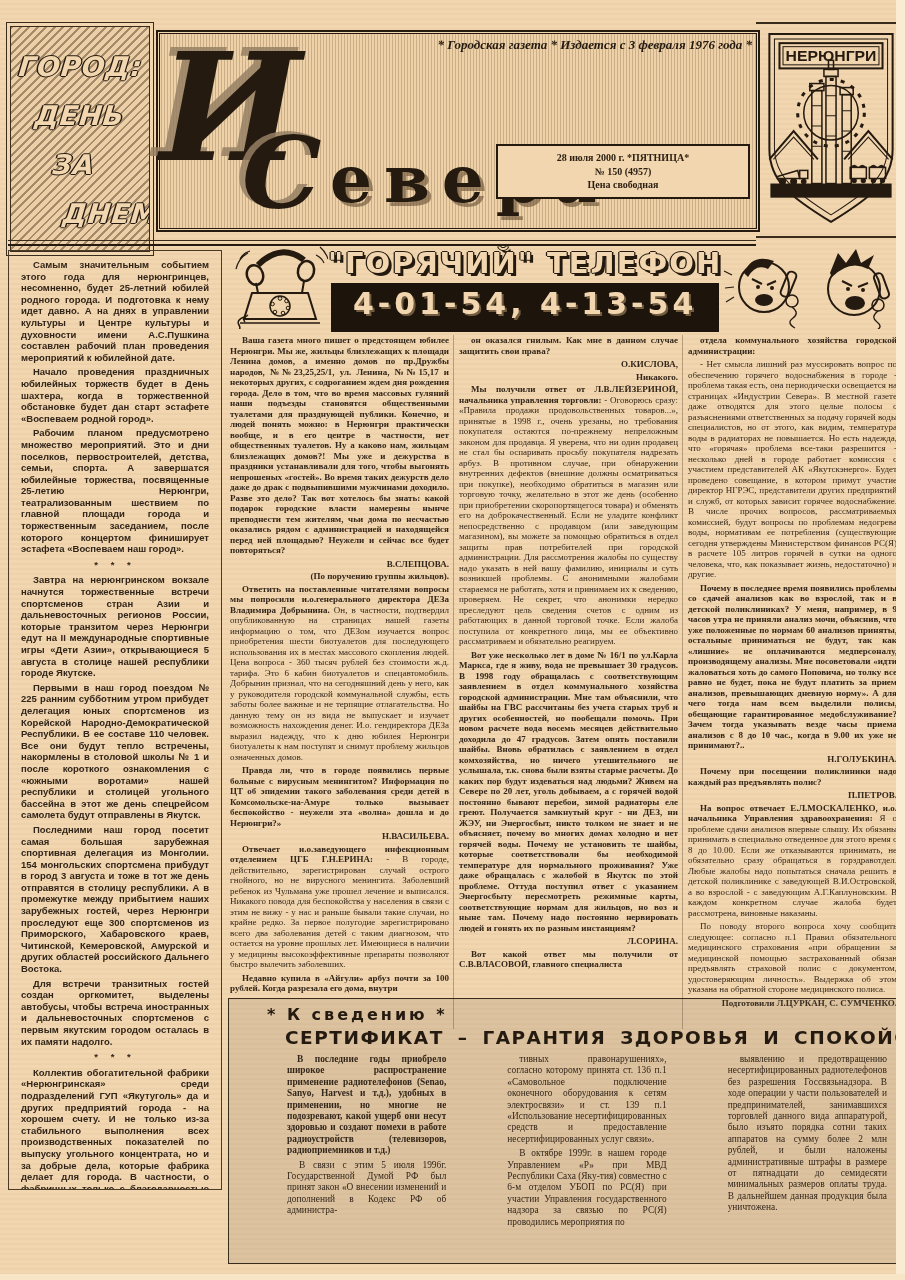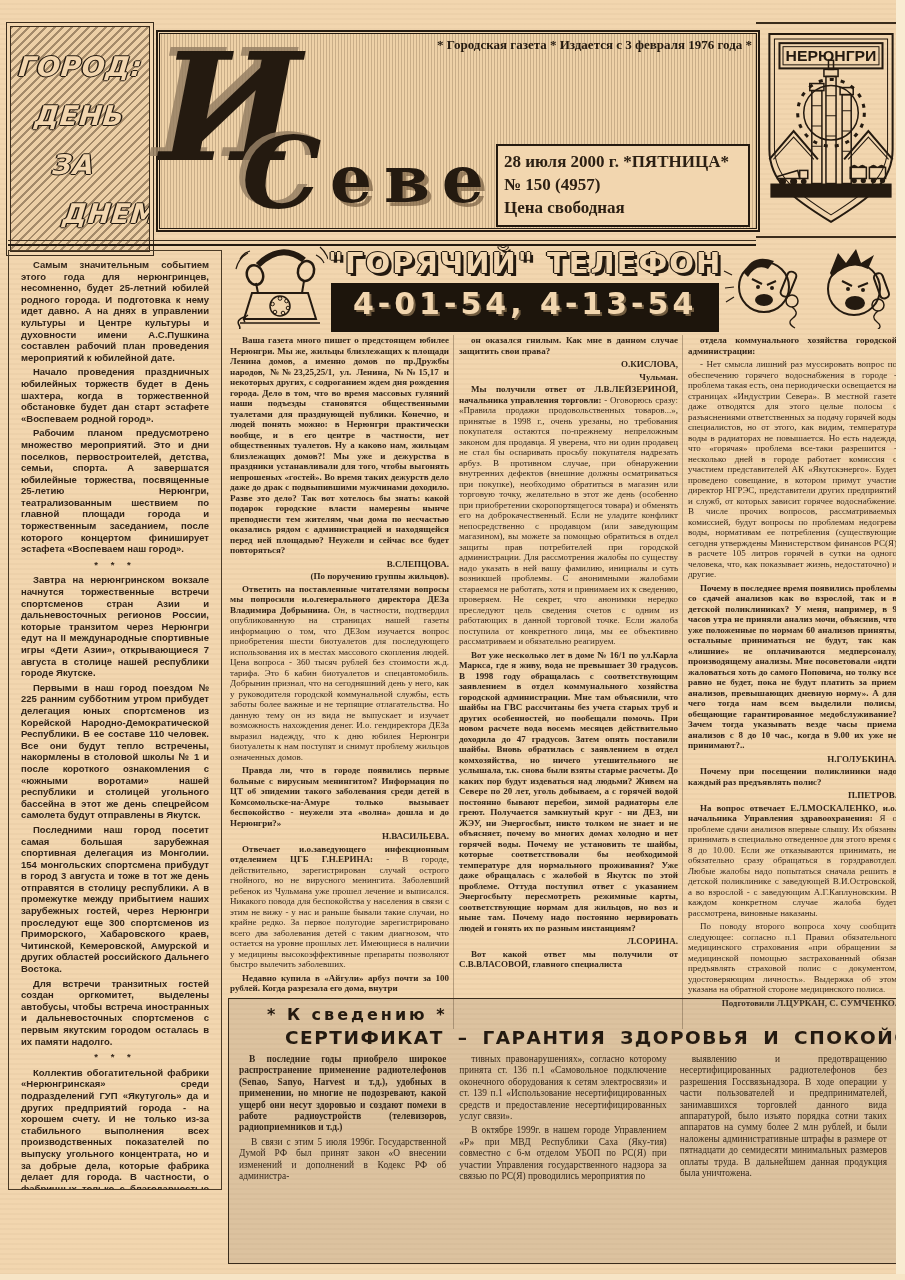--- a/index.html
+++ b/index.html
@@ -21,36 +21,36 @@
     text-shadow:-1.4px 0 0 #241a10,1.4px 0 0 #241a10,0 -1.4px 0 #241a10,0 1.4px 0 #241a10;}
   .banner .l1{margin:26px 0 0 8px;} .banner .l2{margin:22px 0 0 24px;}
   .banner .l3{margin:22px 0 0 42px;} .banner .l4{margin:22px 0 0 52px;}
 
   
   .masthead{position:absolute;left:156px;top:30px;width:600px;height:198px;
     border:2px solid #241a10;box-shadow:inset 0 0 0 1px #f2d6af,inset 0 0 0 2px #241a10;
     background:repeating-linear-gradient(90deg,rgba(70,48,26,.22) 0 1px,transparent 1px 3px),#eed1a7;
     overflow:visible;}
   .mast-tagline{position:absolute;top:5px;left:0;right:6px;text-align:right;
-    font-family:"Liberation Serif",serif;font-weight:bold;font-size:13px;color:#241a10;}
+    font-family:"Liberation Serif",serif;font-weight:bold;font-size:13px;color:#241a10;font-style:italic;}
   .mast-i{position:absolute;left:2px;top:12px;font-family:"DejaVu Serif",serif;font-style:italic;
     font-weight:bold;font-size:150px;line-height:.85;color:#241a10;
     text-shadow:-7px -4px 0 rgba(150,128,100,.85);}
   .mast-w1{position:absolute;left:150px;top:16px;font-family:"DejaVu Serif",serif;font-weight:bold;
     font-size:76px;line-height:1;letter-spacing:3px;color:#241a10;
     text-shadow:4px 4px 0 rgba(110,86,58,.65);}
   .mast-s{position:absolute;left:84px;top:96px;font-family:"DejaVu Serif",serif;font-style:italic;
     font-weight:bold;font-size:100px;line-height:.9;color:#241a10;
     text-shadow:-6px -3px 0 rgba(150,128,100,.85);}
   .mast-w2{position:absolute;left:172px;top:114px;font-family:"DejaVu Serif",serif;font-weight:bold;
     font-size:66px;line-height:1;letter-spacing:12px;color:#241a10;
     text-shadow:4px 4px 0 rgba(110,86,58,.65);}
   .datebox{position:absolute;right:8px;top:112px;width:238px;border:2px solid #241a10;
-    background:#f2d6af;padding:5px 6px;
-    font-family:"Liberation Serif",serif;font-weight:bold;font-size:17px;line-height:1.35;}
+    background:#f2d6af;padding:5px 6px;text-align:center;
+    font-family:"Liberation Serif",serif;font-weight:bold;font-size:10px;line-height:1.35;}
 
   
   .emblem{position:absolute;left:762px;top:30px;width:138px;height:200px;}
   .emblem svg{display:block;}
   .emb-rule-top{position:absolute;left:756px;top:22px;width:146px;height:0;border-top:2px solid #3a2c1c;}
   .emb-rule-bot{position:absolute;left:756px;top:236px;width:146px;height:0;border-top:2px solid #3a2c1c;}
 
   .header-rule{position:absolute;left:8px;top:240px;width:748px;height:3px;
     border-top:1px solid #3a2c1c;border-bottom:2px solid #241a10;}
 
@@ -87,21 +87,21 @@
 
   
   .notice{position:absolute;left:228px;top:998px;width:670px;height:266px;
     border:1px solid #3a2c1c;background:rgba(105,95,80,.16);box-sizing:border-box;padding:6px 10px;}
   .notice-kicker{font-family:"DejaVu Sans",sans-serif;font-weight:bold;font-size:16px;
     letter-spacing:3px;color:#241a10;margin-left:28px;}
   .notice-title{font-family:"DejaVu Sans",sans-serif;font-weight:bold;font-size:18.5px;
     letter-spacing:1.5px;word-spacing:6px;color:#241a10;margin:3px 0 6px 46px;white-space:nowrap;}
   .notice-cols{display:flex;gap:13px;height:192px;overflow:hidden;}
   .notice-col{flex:1 1 0;font-family:"Liberation Serif",serif;font-size:9.4px;line-height:11.4px;
-    color:#33261a;text-align:justify;overflow:hidden;}
+    color:#33261a;text-align:justify;overflow:hidden;margin-left:48px;}
   .notice-col .b-bold{text-indent:10px;}
 
   svg .ln{stroke:#241a10;fill:none;}
   svg .fill{fill:#241a10;stroke:none;}
 </style>
 </head>
 <body>
 
 <div class="page">
 
@@ -214,42 +214,42 @@
         <path class="ln" stroke-width="1.2" d="M176,26 l8,-5 M178,40 l8,0 M176,52 l8,5"></path>
       </svg>
     </div>
   </div>
 
   <div class="leftcol">
       <p class="blk b-normal">Самым значительным событием этого года для нерюнгринцев, несомненно, будет 25-летний юбилей родного города. И подготовка к нему идет давно. А на днях в управлении культуры и Центре культуры и духовности имени А.С.Пушкина составлен рабочий план проведения мероприятий к юбилейной дате.</p>
       <p class="blk b-normal">Начало проведения праздничных юбилейных торжеств будет в День шахтера, когда в торжественной обстановке будет дан старт эстафете «Воспеваем родной город».</p>
       <p class="blk b-normal">Рабочим планом предусмотрено множество мероприятий. Это и дни поселков, первостроителей, детства, семьи, спорта. А завершатся юбилейные торжества, посвященные 25-летию Нерюнгри, театрализованным шествием по главной площади города и торжественным заседанием, после которого концертом финиширует эстафета «Воспеваем наш город».</p>
       <p class="blk b-sep">* * *</p>
-      <p class="blk b-normal">Завтра на нерюнгринском вокзале начнутся торжественные встречи спортсменов стран Азии и дальневосточных регионов России, которые транзитом через Нерюнгри едут на II международные спортивные игры «Дети Азии», открывающиеся 7 августа в столице нашей республики городе Якутске.</p>
+      <p class="blk b-normal">Завтра на нерюнгринском вокзале начнутся торжественные встречи спортсменов стран Азии и дальневосточных регионов России, которые транзитом через Нерюнгри едут на II международные спортивные игры «Дети Азии», открывающиеся 5 августа в столице нашей республики городе Якутске.</p>
       <p class="blk b-normal">Первыми в наш город поездом № 225 ранним субботним утром прибудет делегация юных спортсменов из Корейской Народно-Демократической Республики. В ее составе 110 человек. Все они будут тепло встречены, накормлены в столовой школы № 1 и после короткого ознакомления с «южными воротами» нашей республики и столицей угольного бассейна в этот же день спецрейсом самолета будут отправлены в Якутск.</p>
       <p class="blk b-normal">Последними наш город посетит самая большая зарубежная спортивная делегация из Монголии. 154 монгольских спортсмена прибудут в город 3 августа и тоже в тот же день отправятся в столицу республики. А в промежутке между прибытием наших зарубежных гостей, через Нерюнгри проследуют еще 300 спортсменов из Приморского, Хабаровского краев, Читинской, Кемеровской, Амурской и других областей российского Дальнего Востока.</p>
       <p class="blk b-normal">Для встречи транзитных гостей создан оргкомитет, выделены автобусы, чтобы встреча иностранных и дальневосточных спортсменов с первым якутским городом осталась в их памяти надолго.</p>
       <p class="blk b-sep">* * *</p>
       <p class="blk b-normal">Коллектив обогатительной фабрики «Нерюнгринская» среди подразделений ГУП «Якутуголь» да и других предприятий города - на хорошем счету. И не только из-за стабильного выполнения всех производственных показателей по выпуску угольного концентрата, но и за добрые дела, которые фабрика делает для города. В частности, о фабричных только с благодарностью отзываются ученики и учителя школ № 18 и № 2 за регулярную помощь в учебно-воспитательном процессе, ремонте школ и обновлении оборудования учебных классов.</p>
     </div>
 
   <div class="qa-col qa1">
       <p class="blk b-bold">Ваша газета много пишет о предстоящем юбилее Нерюнгри. Мы же, жильцы близлежащих к площади Ленина домов, а именно домов по пр.Дружбы народов, №№23,25,25/1, ул. Ленина, №№15,17 и некоторых других, с содроганием ждем дня рождения города. Дело в том, что во время массовых гуляний наши подъезды становятся общественными туалетами для празднующей публики. Конечно, и людей понять можно: в Нерюнгри практически вообще, и в его центре в частности, нет общественных туалетов. Ну а каково нам, жильцам близлежащих домов?! Мы уже и дежурства в праздники устанавливали для того, чтобы выгонять непрошеных «гостей». Во время таких дежурств дело даже до драк с подвыпившими мужчинами доходило. Разве это дело? Так вот хотелось бы знать: какой подарок городские власти намерены нынче преподнести тем жителям, чьи дома по несчастью оказались рядом с администрацией и находящейся перед ней площадью? Неужели и сейчас все будет повторяться?</p>
       <p class="blk b-sign">В.СЛЕПЦОВА.</p>
       <p class="blk b-sign">(По поручению группы жильцов).</p>
       <p class="blk b-lead"><b>Ответить на поставленные читателями вопросы мы попросили и.о.генерального директора ДЕЗа Владимира Добрынина. </b>Он, в частности, подтвердил опубликованную на страницах нашей газеты информацию о том, что ДЕЗом изучается вопрос приобретения шести биотуалетов для последующего использования их в местах массового скопления людей. Цена вопроса - 360 тысяч рублей без стоимости ж.д. тарифа. Это 6 кабин биотуалетов и спецавтомобиль. Добрынин признал, что на сегодняшний день у него, как у руководителя городской коммунальной службы, есть заботы более важные и не терпящие отлагательства. Но данную тему он из вида не выпускает и изучает возможность нахождения денег. И.о. гендиректора ДЕЗа выразил надежду, что к дню юбилея Нерюнгри биотуалеты к нам поступят и снимут проблему жильцов означенных домов.</p>
       <p class="blk b-bold">Правда ли, что в городе появились первые больные с вирусным менингитом? Информация по ЦТ об эпидемии такого заболевания среди детей в Комсомольске-на-Амуре только вызывает беспокойство - неужели эта «волна» дошла и до Нерюнгри?»</p>
       <p class="blk b-sign">Н.ВАСИЛЬЕВА.</p>
       <p class="blk b-lead"><b>Отвечает и.о.заведующего инфекционным отделением ЦГБ Г.Н.ЕРИНА: </b>- В городе, действительно, зарегистрирован случай острого гнойного, но не вирусного менингита. Заболевший ребенок из Чульмана уже прошел лечение и выписался. Никакого повода для беспокойства у населения в связи с этим не вижу - у нас и раньше бывали такие случаи, но крайне редко. За первое полугодие зарегистрировано всего два заболевания детей с таким диагнозом, что остается на уровне прошлых лет. Имеющиеся в наличии у медицины высокоэффективные препараты позволяют быстро вылечить заболевших.</p>
       <p class="blk b-bold">Недавно купила в «Айгули» арбуз почти за 100 рублей. Когда разрезала его дома, внутри</p>
     </div>
   <div class="qa-col qa2">
       <p class="blk b-bold">он оказался гнилым. Как мне в данном случае защитить свои права?</p>
       <p class="blk b-sign">О.КИСЛОВА,</p>
-      <p class="blk b-sign">Чульман.</p>
+      <p class="blk b-sign">Никакого.</p>
       <p class="blk b-lead"><b>Мы получили ответ от Л.В.ЛЕЙЗЕРИНОЙ, начальника управления торговли: </b>- Оговорюсь сразу: «Правила продажи продовольственных товаров...», принятые в 1998 г., очень урезаны, но требования покупателя остаются по-прежнему непреложным законом для продавца. Я уверена, что ни один продавец не стал бы оспаривать просьбу покупателя надрезать арбуз. В противном случае, при обнаружении внутренних дефектов (внешние должны осматриваться при покупке), необходимо обратиться в магазин или торговую точку, желательно в этот же день (особенно при приобретении скоропортящегося товара) и обменять его на доброкачественный. Если не уладите конфликт непосредственно с продавцом (или заведующим магазином), вы можете за помощью обратиться в отдел защиты прав потребителей при городской администрации. Для рассмотрения жалобы по существу надо указать в ней вашу фамилию, инициалы и суть возникшей проблемы. С анонимными жалобами стараемся не работать, хотя и принимаем их к сведению, проверяем. Не секрет, что анонимки нередко преследуют цель сведения счетов с одним из работающих в данной торговой точке. Если жалоба поступила от конкретного лица, мы ее объективно рассматриваем и обязательно реагируем.</p>
       <p class="blk b-bold">Вот уже несколько лет в доме № 16/1 по ул.Карла Маркса, где я живу, вода не превышает 30 градусов. В 1998 году обращалась с соответствующим заявлением в отдел коммунального хозяйства городской администрации. Мне там объяснили, что шайбы на ГВС рассчитаны без учета старых труб и других особенностей, но пообещали помочь. При новом расчете вода восемь месяцев действительно доходила до 47 градусов. Затем опять поставили шайбы. Вновь обратилась с заявлением в отдел комхозяйства, но ничего утешительного не услышала, т.к. снова были взяты старые расчеты. До каких пор будут издеваться над людьми? Живем на Севере по 20 лет, уголь добываем, а с горячей водой постоянно бывают перебои, зимой радиаторы еле греют. Получается замкнутый круг - ни ДЕЗ, ни ЖЭУ, ни Энергосбыт, никто толком не знает и не объясняет, почему во многих домах холодно и нет горячей воды. Почему не установить те шайбы, которые соответствовали бы необходимой температуре для нормального проживания? Уже даже обращалась с жалобой в Якутск по этой проблеме. Оттуда поступил ответ с указанием Энергосбыту пересмотреть режимные карты, соответствующие нормам для жильцов, но воз и ныне там. Почему надо постоянно нервировать людей и гонять их по разным инстанциям?</p>
       <p class="blk b-sign">Л.СОРИНА.</p>
       <p class="blk b-bold">Вот какой ответ мы получили от С.В.ВЛАСОВОЙ, главного специалиста</p>
     </div>
   <div class="qa-col qa3">
       <p class="blk b-bold">отдела коммунального хозяйства городской администрации:</p>
       <p class="blk b-normal">- Нет смысла лишний раз муссировать вопрос по обеспечению горячего водоснабжения в городе - проблема такая есть, она периодически освещается на страницах «Индустрии Севера». В местной газете даже отводятся для этого целые полосы с разъяснениями ответственных за подачу горячей воды специалистов, но от этого, как видим, температура воды в радиаторах не повышается. Но есть надежда, что «горячая» проблема все-таки разрешится - несколько дней в городе работает комиссия с участием представителей АК «Якутскэнерго». Будет проведено совещание, в котором примут участие директор НГРЭС, представители других предприятий и служб, от которых зависит горячее водоснабжение. В числе прочих вопросов, рассматриваемых комиссией, будут вопросы по проблемам недогрева воды, нормативам ее потребления (существующие сегодня утверждены Министерством финансов РС(Я) в расчете 105 литров горячей в сутки на одного человека, что, как показывает жизнь, недостаточно) и другие.</p>
       <p class="blk b-bold">Почему в последнее время появились проблемы со сдачей анализов как во взрослой, так и в детской поликлиниках? У меня, например, в 9 часов утра не приняли анализ мочи, объяснив, что уже положенные по нормам 60 анализов приняты, остальные приниматься не будут, так как «лишние» не оплачиваются медперсоналу, производящему анализы. Мне посоветовали «идти жаловаться хоть до самого Поповича, но толку все равно не будет, пока не будут платить за прием анализов, превышающих дневную норму». А для чего тогда нам всем выделили полисы, обещающие гарантированное медобслуживание? Зачем тогда указывать везде часы приема анализов с 8 до 10 час., когда в 9.00 их уже не принимают?..</p>
       <p class="blk b-sign">Н.ГОЛУБКИНА.</p>

